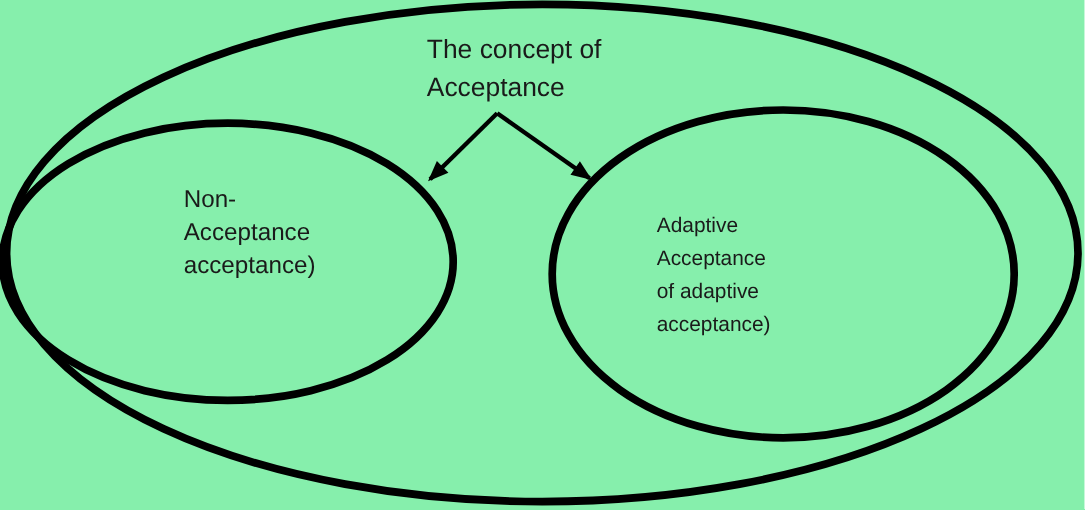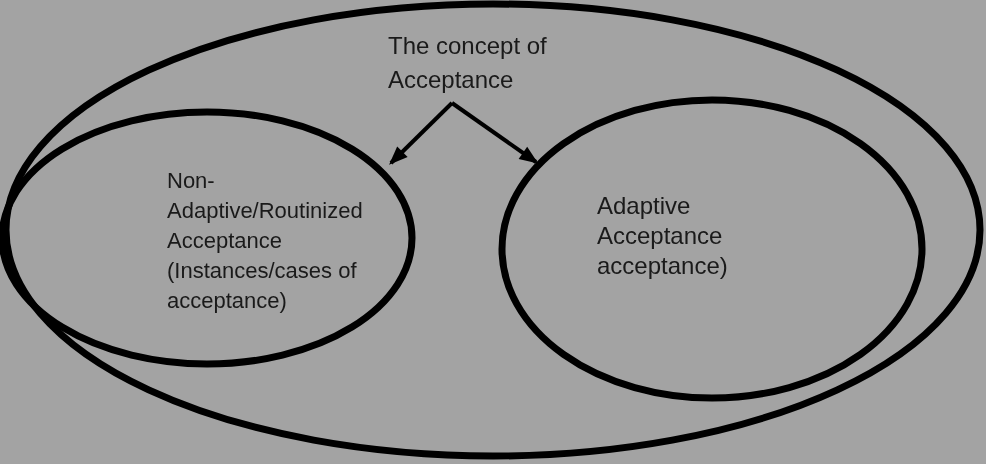--- a/index.html
+++ b/index.html
@@ -4,21 +4,21 @@
 <style>
   html, body {
     margin: 0;
     padding: 0;
     background: #ffffff;
   }
   .stage {
     position: relative;
     width: 986px;
     height: 464px;
-    background: #a3a3a3;
+    background: #86efac;
     font-family: "Liberation Sans", "DejaVu Sans", sans-serif;
     color: #1a1a1a;
     overflow: hidden;
   }
   .shapes {
     position: absolute;
     left: 0;
     top: 0;
     width: 986px;
     height: 464px;
@@ -39,21 +39,21 @@
   }
   .left-node-label {
     left: 167px;
     top: 166px;
     font-size: 22px;
     line-height: 30px;
   }
   .right-node-label {
     left: 597px;
     top: 191px;
-    font-size: 24px;
+    font-size: 19px;
     line-height: 30px;
   }
 </style>
 </head>
 <body>
 
 <div class="stage">
 
   <svg class="shapes" viewBox="0 0 986 464" xmlns="http://www.w3.org/2000/svg">
     <defs>
@@ -73,25 +73,24 @@
     <line x1="452" y1="103" x2="536" y2="162" stroke-width="4" marker-end="url(#arrowhead)" stroke="#000000"></line>
   </svg>
 
   <div class="label title-label">
     <span>The concept of</span>
     <span>Acceptance</span>
   </div>
 
   <div class="label left-node-label">
     <span>Non-</span>
-    <span>Adaptive/Routinized</span>
     <span>Acceptance</span>
-    <span>(Instances/cases of</span>
     <span>acceptance)</span>
   </div>
 
   <div class="label right-node-label">
     <span>Adaptive</span>
     <span>Acceptance</span>
+    <span>of adaptive</span>
     <span>acceptance)</span>
   </div>
 
 </div>
 
 </body></html>

